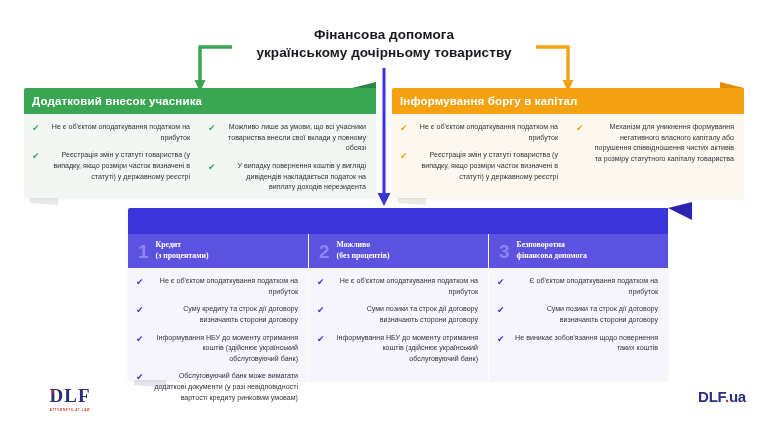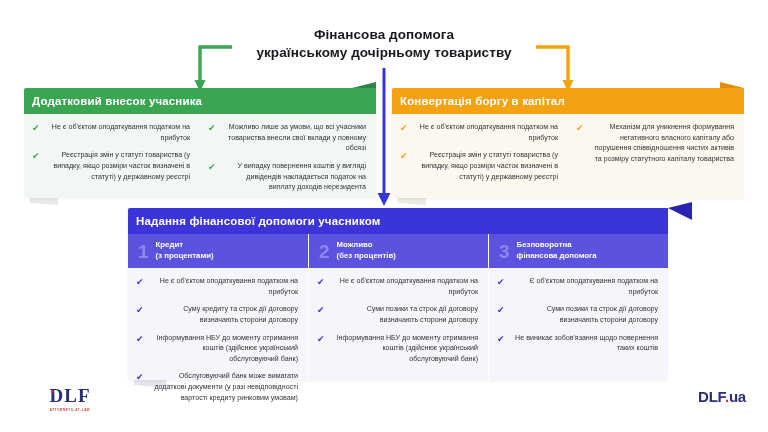--- a/index.html
+++ b/index.html
@@ -85,21 +85,21 @@
 
   .bhead{
     height:34px;background:#5b53e0;display:flex;align-items:center;
     padding-left:8px;box-sizing:border-box;
   }
   .bnum{
     font-size:19px;font-weight:bold;color:#8d87ec;line-height:1;
     margin-right:7px;margin-left:2px;
   }
   .bhead-txt{font-size:7.8px;font-weight:bold;color:#ffffff;line-height:1.35;}
-  .bhead-txt span{display:block;}
+  .bhead-txt span{display:block;font-family:Liberation Serif, serif;}
 
   .blist{padding:8px 10px 4px 8px;box-sizing:border-box;}
   .blist .tick{color:#3b35d9;}
   .blist .txt{font-size:7.1px;line-height:1.5;color:#2d3338;}
 
   
   .logo-left{position:absolute;left:24px;top:386px;width:92px;text-align:center;}
   .logo-left .dlf{
     font-family:"Liberation Serif","DejaVu Serif",serif;
     font-size:19px;font-weight:bold;color:#2b2f7a;letter-spacing:1px;
@@ -184,21 +184,21 @@
           <span class="tick">✔</span>
           <span class="txt">У випадку повернення коштів у вигляді дивідендів накладається податок на виплату доходів нерезидента</span>
         </div>
       </div>
     </div>
   </div>
 
   <div class="panel orange-panel">
     <div class="sheet"></div>
     <div class="bar"></div>
-    <div class="bar-title">Конвертація боргу в капітал</div>
+    <div class="bar-title">Інформування боргу в капітал</div>
     <div class="cols">
       <div class="col">
         <div class="bullet">
           <span class="tick">✔</span>
           <span class="txt">Не є об'єктом оподаткування податком на прибуток</span>
         </div>
         <div class="bullet">
           <span class="tick">✔</span>
           <span class="txt">Реєстрація змін у статуті товариства (у випадку, якщо розміри часток визначені в статуті) у державному реєстрі</span>
         </div>
@@ -208,21 +208,20 @@
           <span class="tick">✔</span>
           <span class="txt">Механізм для уникнення формування негативного власного капіталу або порушення співвідношення чистих активів та розміру статутного капіталу товариства</span>
         </div>
       </div>
     </div>
   </div>
 
   <div class="blue-panel">
     <div class="sheet"></div>
     <div class="bar"></div>
-    <div class="bar-title">Надання фінансової допомоги учасником</div>
 
     <div class="blue-cols">
 
       <div class="bcol">
         <div class="bhead">
           <div class="bnum">1</div>
           <div class="bhead-txt">
             <span>Кредит</span>
             <span>(з процентами)</span>
           </div>

